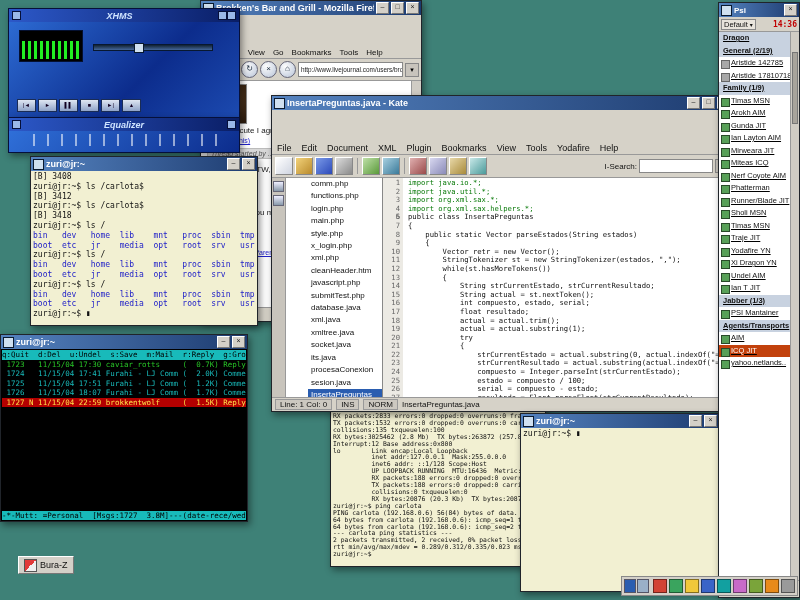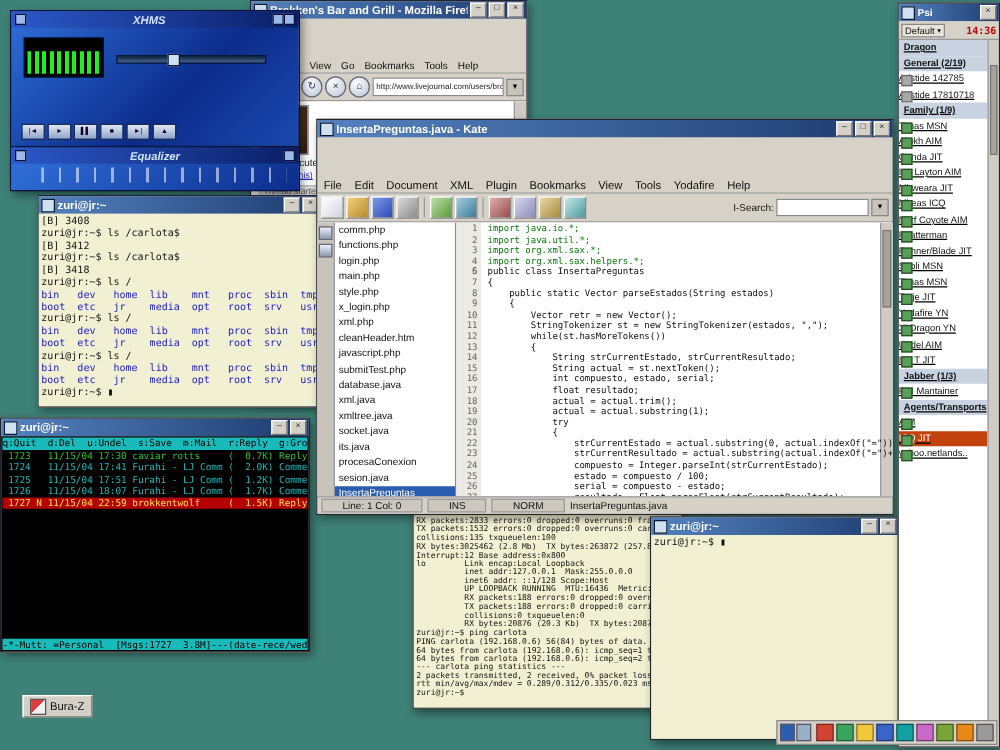--- a/index.html
+++ b/index.html
@@ -12,21 +12,21 @@
     display:flex;align-items:center;gap:2px;padding:0 2px;}
   .ticon{width:9px;height:9px;min-width:9px;background:#cfe0f0;border:1px solid #0a1a30;}
   .ttl{flex:1;color:#fff;font-size:9px;font-weight:bold;white-space:nowrap;overflow:hidden;}
   .tbtn{width:11px;height:10px;min-width:11px;background:#d4d0c8;border:1px solid;
     border-color:#fff #777 #777 #fff;font-size:7px;line-height:8px;text-align:center;color:#222;}
   .b-min::after{content:"–";} .b-max::after{content:"□";} .b-x::after{content:"×";}
   .menubar{display:flex;background:#d6d2c8;border-bottom:1px solid #999;}
   .menu-item{padding:1px 5px;font-size:9px;color:#111;white-space:nowrap;margin-top:32px;}
   .statusbar{height:13px;min-height:13px;display:flex;align-items:center;font-size:8px;
     gap:4px;background:#d6d2c8;border-top:1px solid #999;padding:0 3px;color:#111;}
-  .sseg{border:1px solid #999;padding:0 16px;background:#ccc8c0;white-space:nowrap;}
+  .sseg{border:1px solid #999;padding:0 4px;background:#ccc8c0;white-space:nowrap;}
   .scrollv{position:absolute;right:0;top:0;bottom:0;width:9px;background:#d0ccc4;border-left:1px solid #999;}
   .thumb{position:absolute;left:1px;right:1px;height:40px;background:#a8a49c;border:1px solid #777;}
   
   .termbody{flex:1;background:#f2f0d2;overflow:hidden;padding:1px 2px;}
   .tline{font:8px/9.8px "DejaVu Sans Mono",monospace;white-space:pre;color:#111;}
   .t-blue{color:#2121c8;}
   .small-term .tline{font-size:6.4px;line-height:6.9px;}
   
   .muttbody{flex:1;background:#000;display:flex;flex-direction:column;padding:1px;overflow:hidden;}
   .mline{font:7.5px/9.5px "DejaVu Sans Mono",monospace;white-space:pre;overflow:hidden;}
@@ -53,21 +53,21 @@
   .isearch-lbl{font-size:8px;color:#111;margin-left:auto;}
   .isearch-in{width:72px;height:12px;background:#fff;border:1px solid #888;}
   .combo-arrow{width:12px;height:12px;background:#c8c4bc;border:1px solid #888;font-size:7px;
     text-align:center;line-height:11px;}
   .combo-arrow::after{content:"▾";}
   .kmain{flex:1;display:flex;overflow:hidden;background:#fff;}
   .tabstrip{width:13px;background:#c8c4bc;border-right:1px solid #999;display:flex;
     flex-direction:column;align-items:center;gap:3px;padding-top:3px;}
   .tabicon{width:9px;height:9px;border:1px solid #667;background:linear-gradient(#eef,#89a);}
   .filelist{width:96px;min-width:96px;background:#fff;border-right:1px solid #888;overflow:hidden;}
-  .fitem{font-size:8px;line-height:12.4px;padding-left:3px;white-space:nowrap;color:#111;}
+  .fitem{font-size:8px;line-height:12.4px;padding-left:3px;white-space:nowrap;color:#111;margin-left:22px;}
   .fsel{background:#2a5db0;color:#fff;}
   .code-wrap{flex:1;background:linear-gradient(to right,#eceae4 20px,#fff 20px);
     position:relative;overflow:hidden;counter-reset:cl;padding-top:1px;}
   .cline{font:7.2px/8.6px "DejaVu Sans Mono",monospace;white-space:pre;counter-increment:cl;
     padding-left:25px;color:#101010;position:relative;}
   .cline::before{content:counter(cl);position:absolute;left:0;top:0;width:17px;
     text-align:right;color:#666;}
   .c-imp{color:#0a7a0a;}
   
   .ff .menu-item{font-size:8px;padding:1px 4px;}
@@ -110,21 +110,21 @@
   
   .psi .ttl{font-size:8px;}
   .psi-toolrow{height:14px;min-height:14px;display:flex;align-items:center;gap:2px;
     padding:0 2px;background:#d6d2c8;border-bottom:1px solid #999;}
   .psi-profile{font-size:7.5px;color:#111;border:1px solid #888;background:#e8e4dc;
     padding:0 2px;display:flex;align-items:center;}
   .psi-profile::after{content:"▾";font-size:6px;margin-left:2px;}
   .psi-clock{margin-left:auto;color:#c00000;font:bold 8px "DejaVu Sans Mono",monospace;}
   .psi-main{flex:1;display:flex;overflow:hidden;}
   .psi-list{flex:1;background:#fff;overflow:hidden;text-decoration:underline;}
-  .pitem{font-size:7.5px;line-height:12.5px;white-space:nowrap;color:#111;position:relative;}
+  .pitem{font-size:7.5px;line-height:12.5px;padding-left:12px;white-space:nowrap;color:#111;position:relative;}
   .pitem::before{content:"";position:absolute;left:2px;top:3px;width:7px;height:7px;
     background:#58a058;border:1px solid #2a4a2a;}
   .pitem.off::before{background:#a8a8a8;border-color:#666;}
   .pitem.g{background:#c8d2e0;font-weight:bold;padding-left:4px;}
   .pitem.g::before{display:none;}
   .pitem.sel{background:#c2410c;color:#fff;}
   .psi-sb{width:8px;background:#d0ccc4;border-left:1px solid #999;position:relative;}
   .psi-bottom{height:16px;min-height:16px;display:flex;align-items:center;gap:3px;
     padding:0 3px;background:#d6d2c8;border-top:1px solid #999;}
   .psi-status{width:10px;height:10px;background:#2fa22f;border:1px solid #1a5a1a;}
@@ -305,21 +305,21 @@
         <div class="tline">PING carlota (192.168.0.6) 56(84) bytes of data.</div>
         <div class="tline">64 bytes from carlota (192.168.0.6): icmp_seq=1 ttl=64 time=0.</div>
         <div class="tline">64 bytes from carlota (192.168.0.6): icmp_seq=2 ttl=64 time=0.</div>
         <div class="tline">--- carlota ping statistics ---</div>
         <div class="tline">2 packets transmitted, 2 received, 0% packet loss, time 1001ms</div>
         <div class="tline">rtt min/avg/max/mdev = 0.289/0.312/0.335/0.023 ms</div>
         <div class="tline">zuri@jr:~$</div>
       </div>
   </div>
 
-  <div class="win" style="left:253px;top:95px;width:460px;height:315px;z-index:50">
+  <div class="win" style="left:271px;top:95px;width:460px;height:315px;z-index:50">
     <div class="tbar">
       <span class="ticon"></span>
       <span class="ttl">InsertaPreguntas.java - Kate</span>
       <span class="tbtn b-min"></span>
       <span class="tbtn b-max"></span>
       <span class="tbtn b-x"></span>
     </div>
     <div class="menubar">
         <div class="menu-item">File</div>
         <div class="menu-item">Edit</div>

